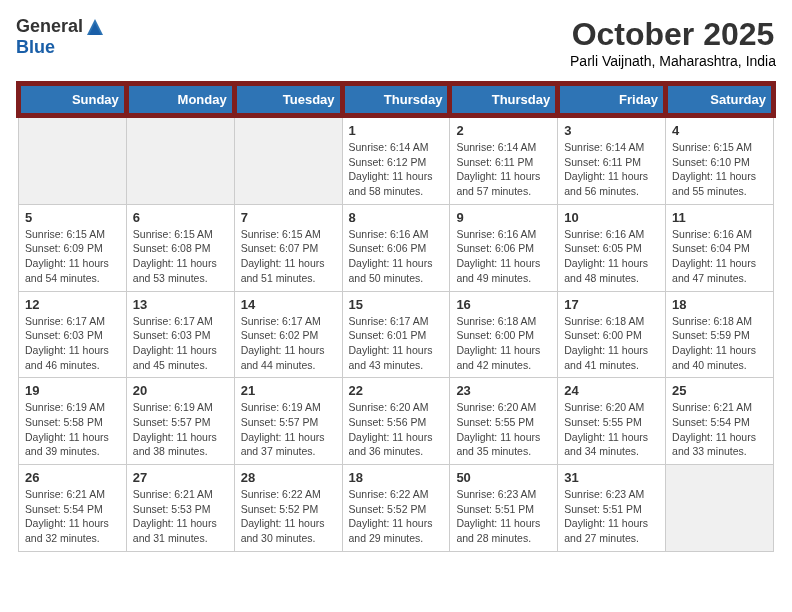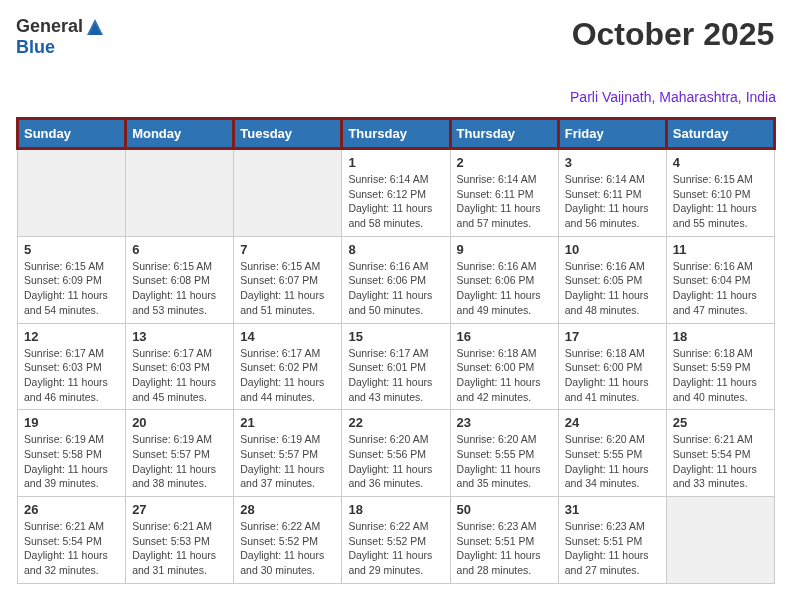--- a/index.html
+++ b/index.html
@@ -43,35 +43,34 @@
     .title-section {
       text-align: center;
     }
     .month-title {
       font-size: 32px;
       font-weight: bold;
       color: #333;
     }
     .location {
       font-size: 14px;
-      color: #6d28d9;
-      margin-top: 36px;
+      color: #000000;
     }
     .calendar {
       width: 100%;
       border-collapse: collapse;
     }
     .calendar th {
       background-color: #2e74b5;
       color: white;
-      text-align: left;
+      text-align: right;
       padding: 6px 5px;
       font-size: 13px;
       font-weight: bold;
-      border: 3px solid #7f1d1d;
+      border: 5px solid #7f1d1d;
     }
     .calendar td {
       vertical-align: top;
       padding: 5px 6px;
       border: 1px solid #ccc;
       width: calc(100% / 7);
       font-size: 11px;
       color: #333;
       background: #fff;
       height: 82px;

